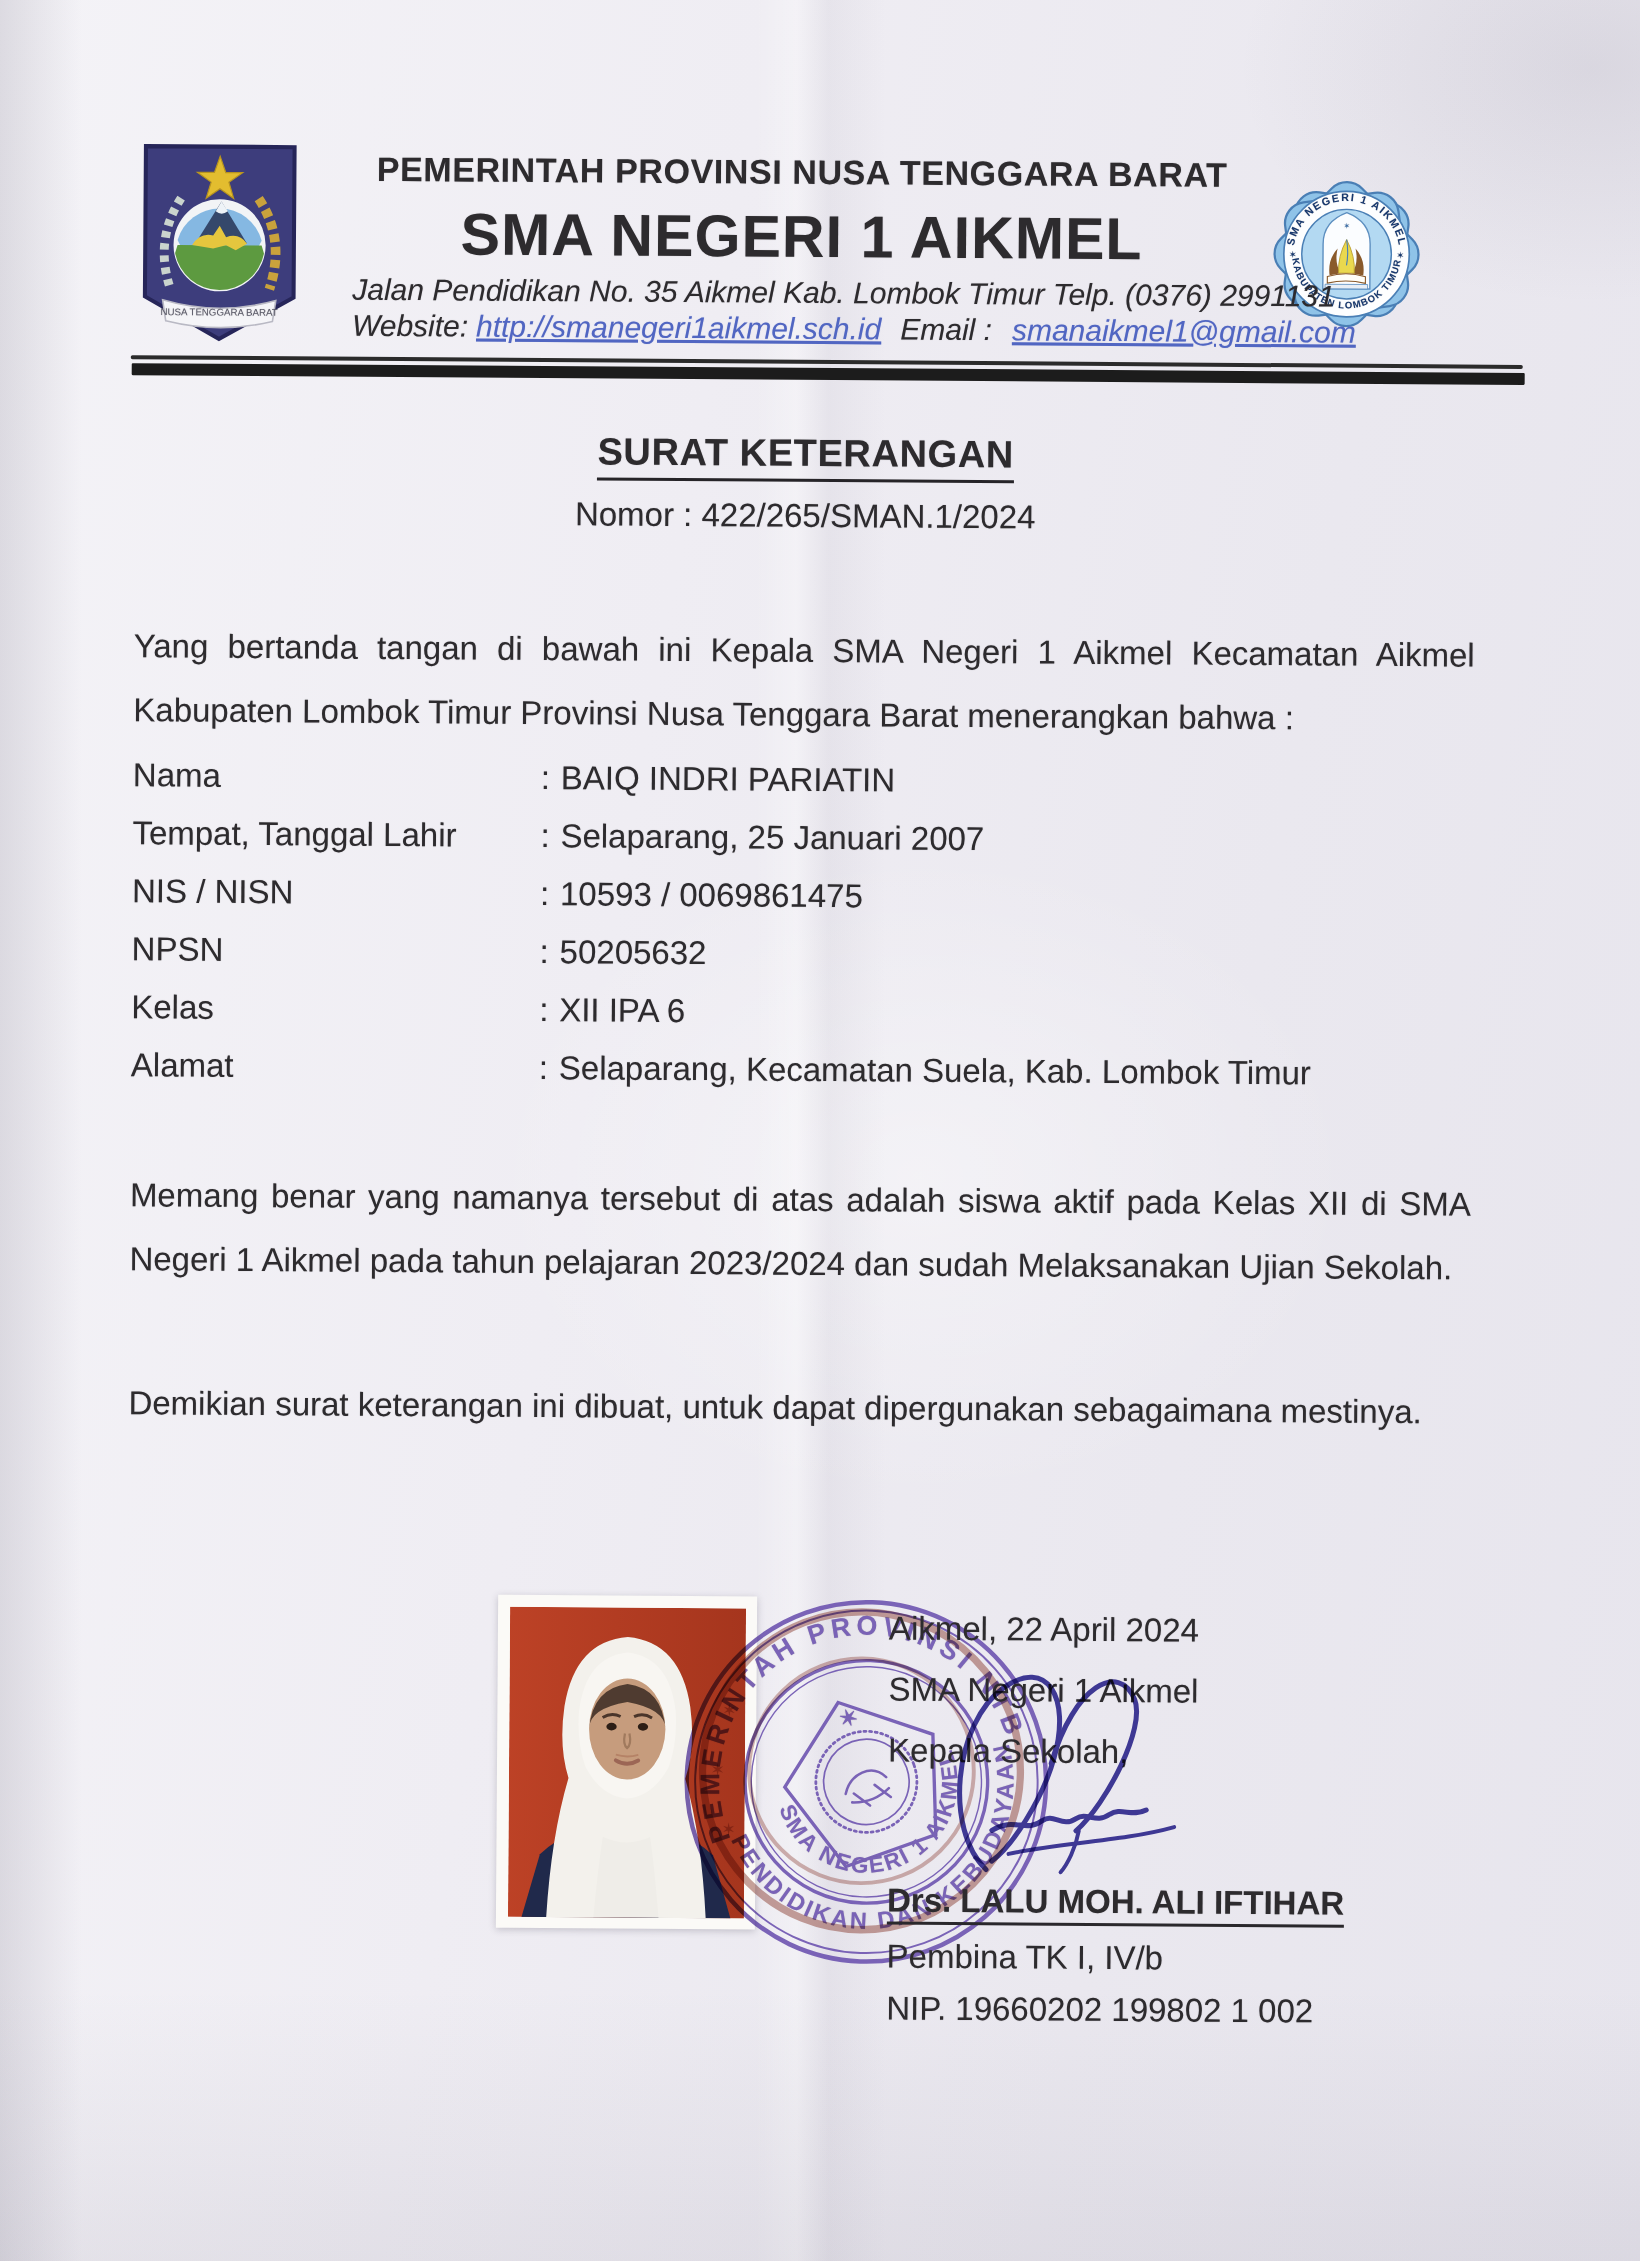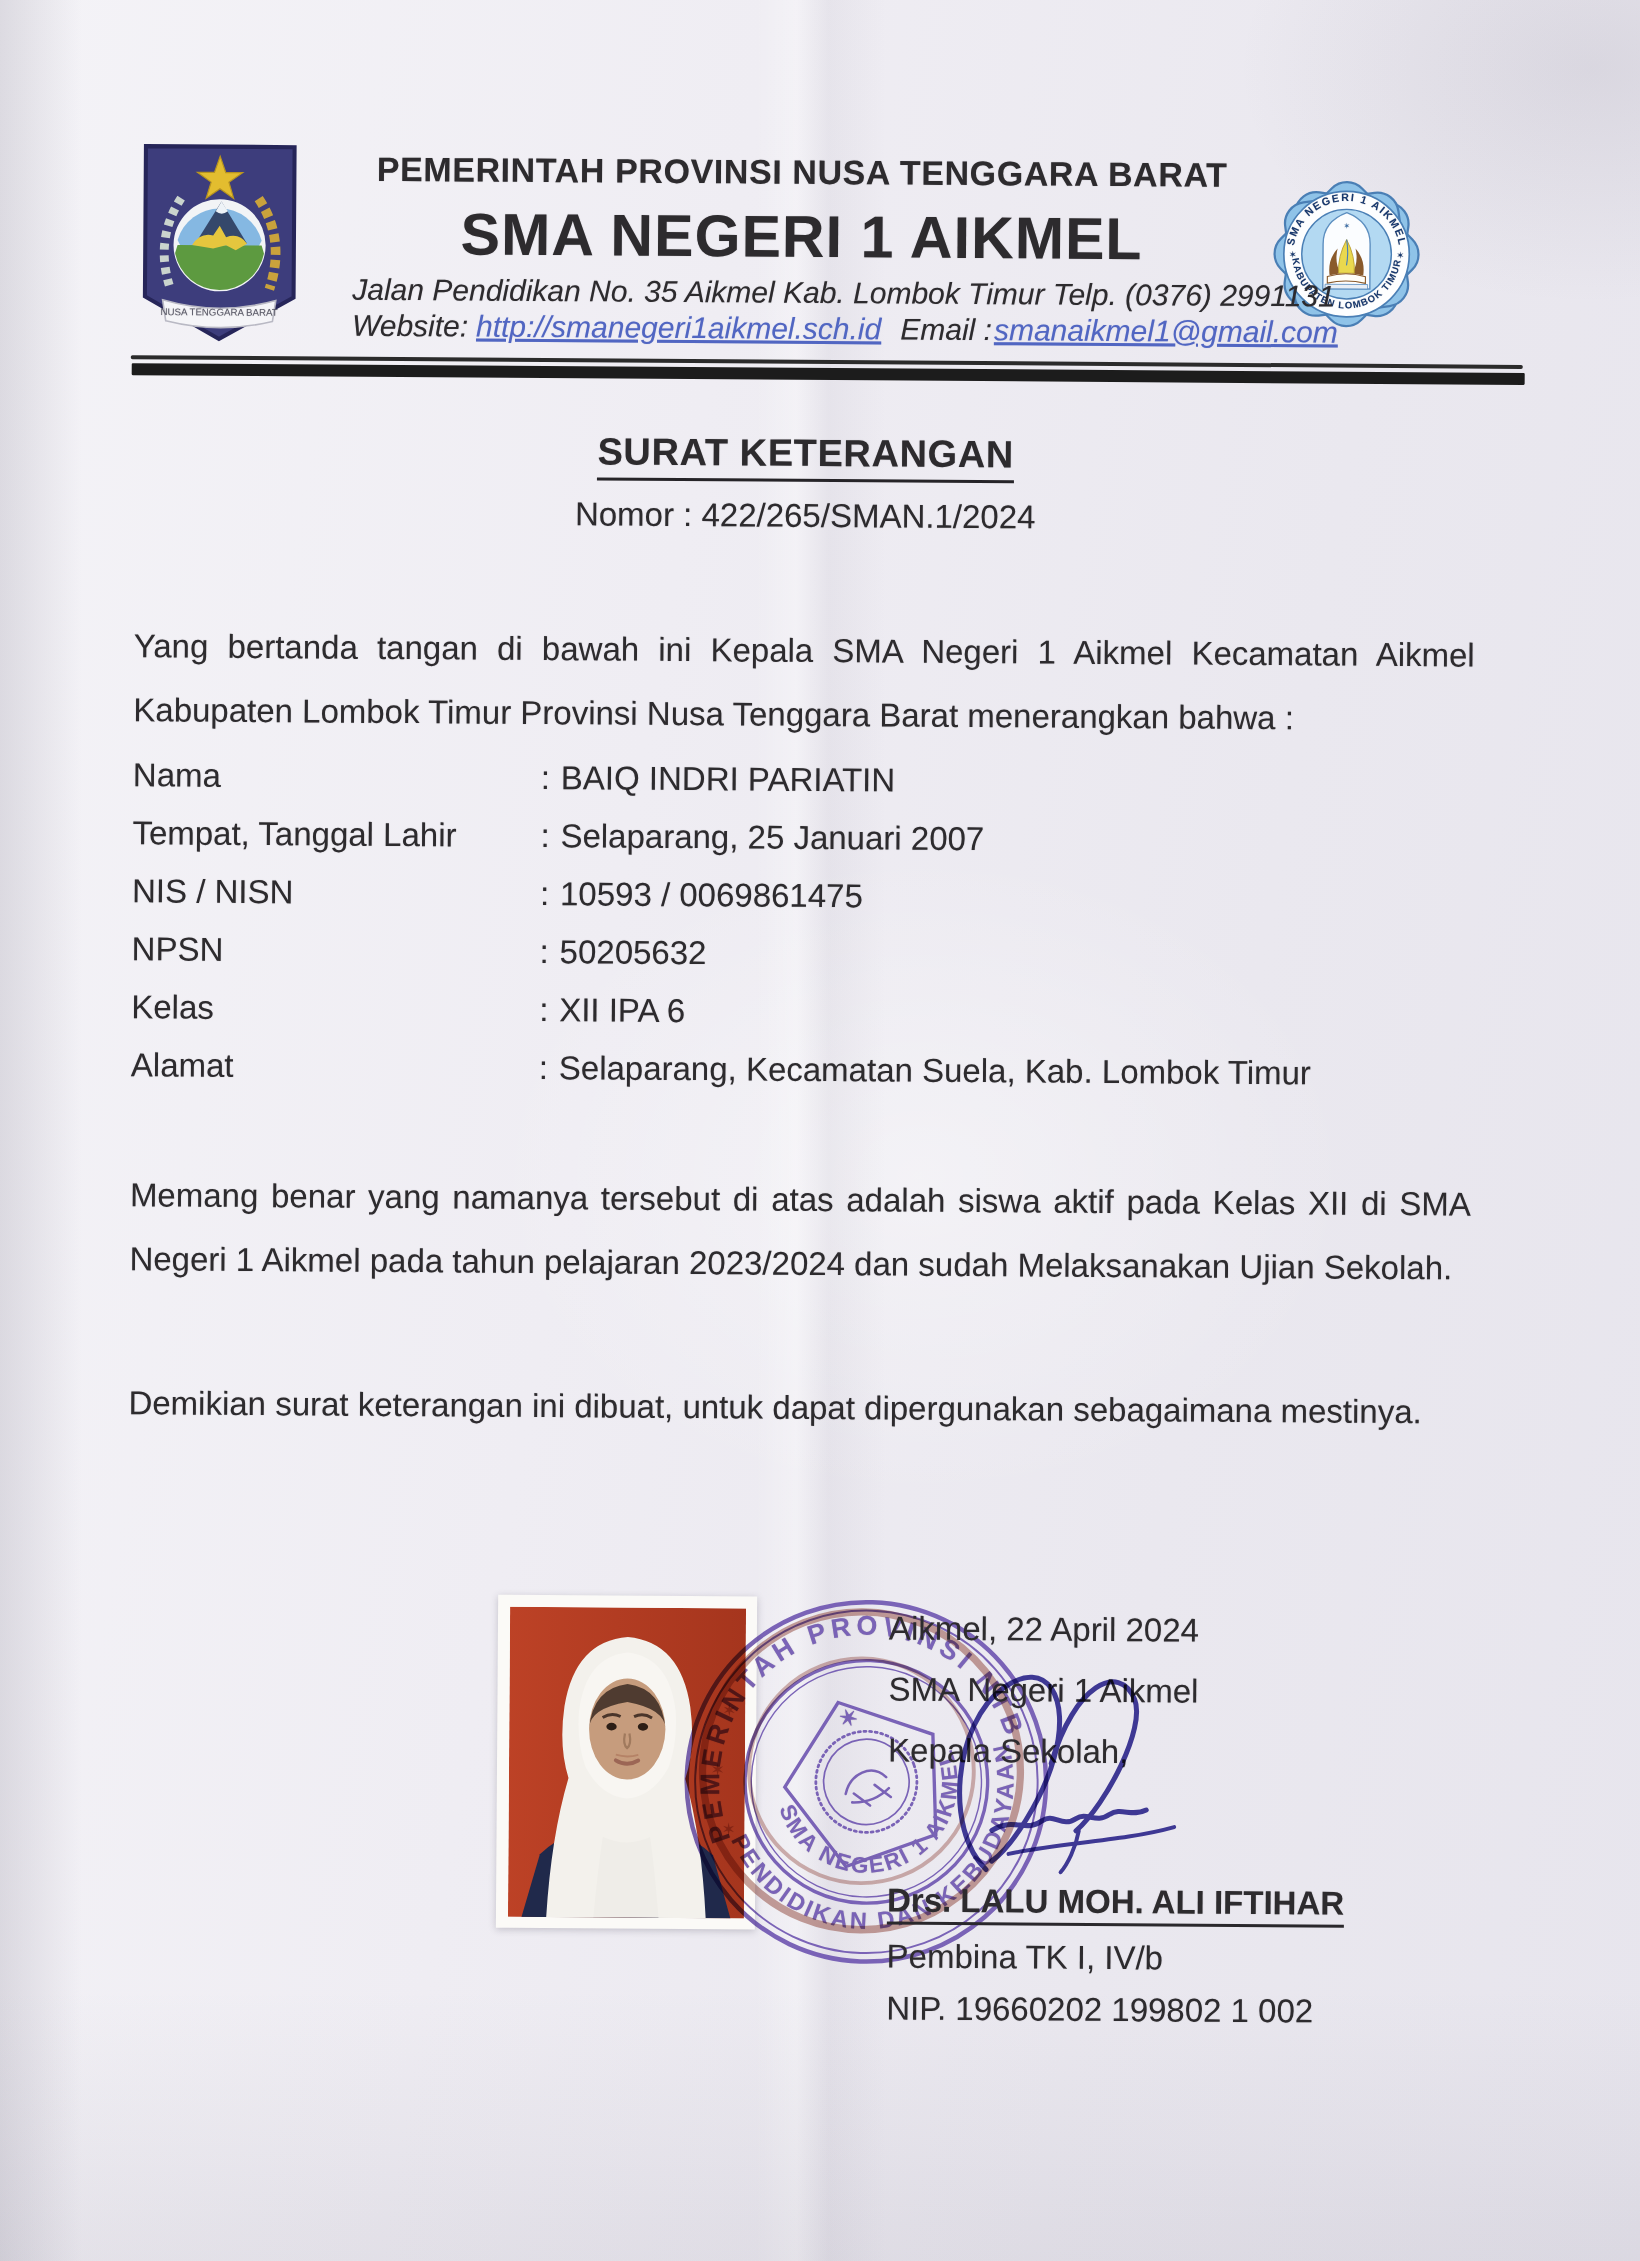--- a/index.html
+++ b/index.html
@@ -21,21 +21,21 @@
   
   #hdr-gov{left:348px;top:153px;width:898px;text-align:center;
     font-size:34px;font-weight:bold;letter-spacing:0.6px;white-space:nowrap;}
   #hdr-school{left:348px;top:203px;width:898px;text-align:center;
     font-size:59px;font-weight:bold;letter-spacing:1.1px;white-space:nowrap;}
   #hdr-addr{left:348px;top:276px;width:898px;text-align:center;
     font-size:30px;font-style:italic;white-space:nowrap;}
   #hdr-web{left:348px;top:312px;width:898px;text-align:center;
     font-size:30px;font-style:italic;white-space:nowrap;}
   .lnk{color:#5166c2;text-decoration:underline;text-shadow:0 0 1.1px rgba(81,102,194,.35);}
-  .weblabel{margin-right:7.9px;} .emlabel{margin-left:19px;margin-right:2px;}
+  .weblabel{margin-right:7.9px;} .emlabel{margin-left:19px;margin-right:20px;}
   #rule-thin{left:127px;top:360px;width:1392px;height:3.9px;background:#2b2b2b;border-radius:1.7px;}
   #rule-thick{left:128px;top:368px;width:1393px;height:11.8px;background:#1c1c1c;border-radius:1.1px;}
   
   #title-wrap{left:132px;top:432px;width:1341px;text-align:center;}
   #title-wrap span{font-size:38px;font-weight:bold;letter-spacing:0.6px;
     border-bottom:3.9px solid #262428;padding-bottom:5px;}
   #nomor{left:132px;top:497px;width:1341px;text-align:center;font-size:33px;}
   
   .para{left:132px;width:1341px;font-size:33px;line-height:64px;
     text-align:justify;text-justify:inter-word;}

